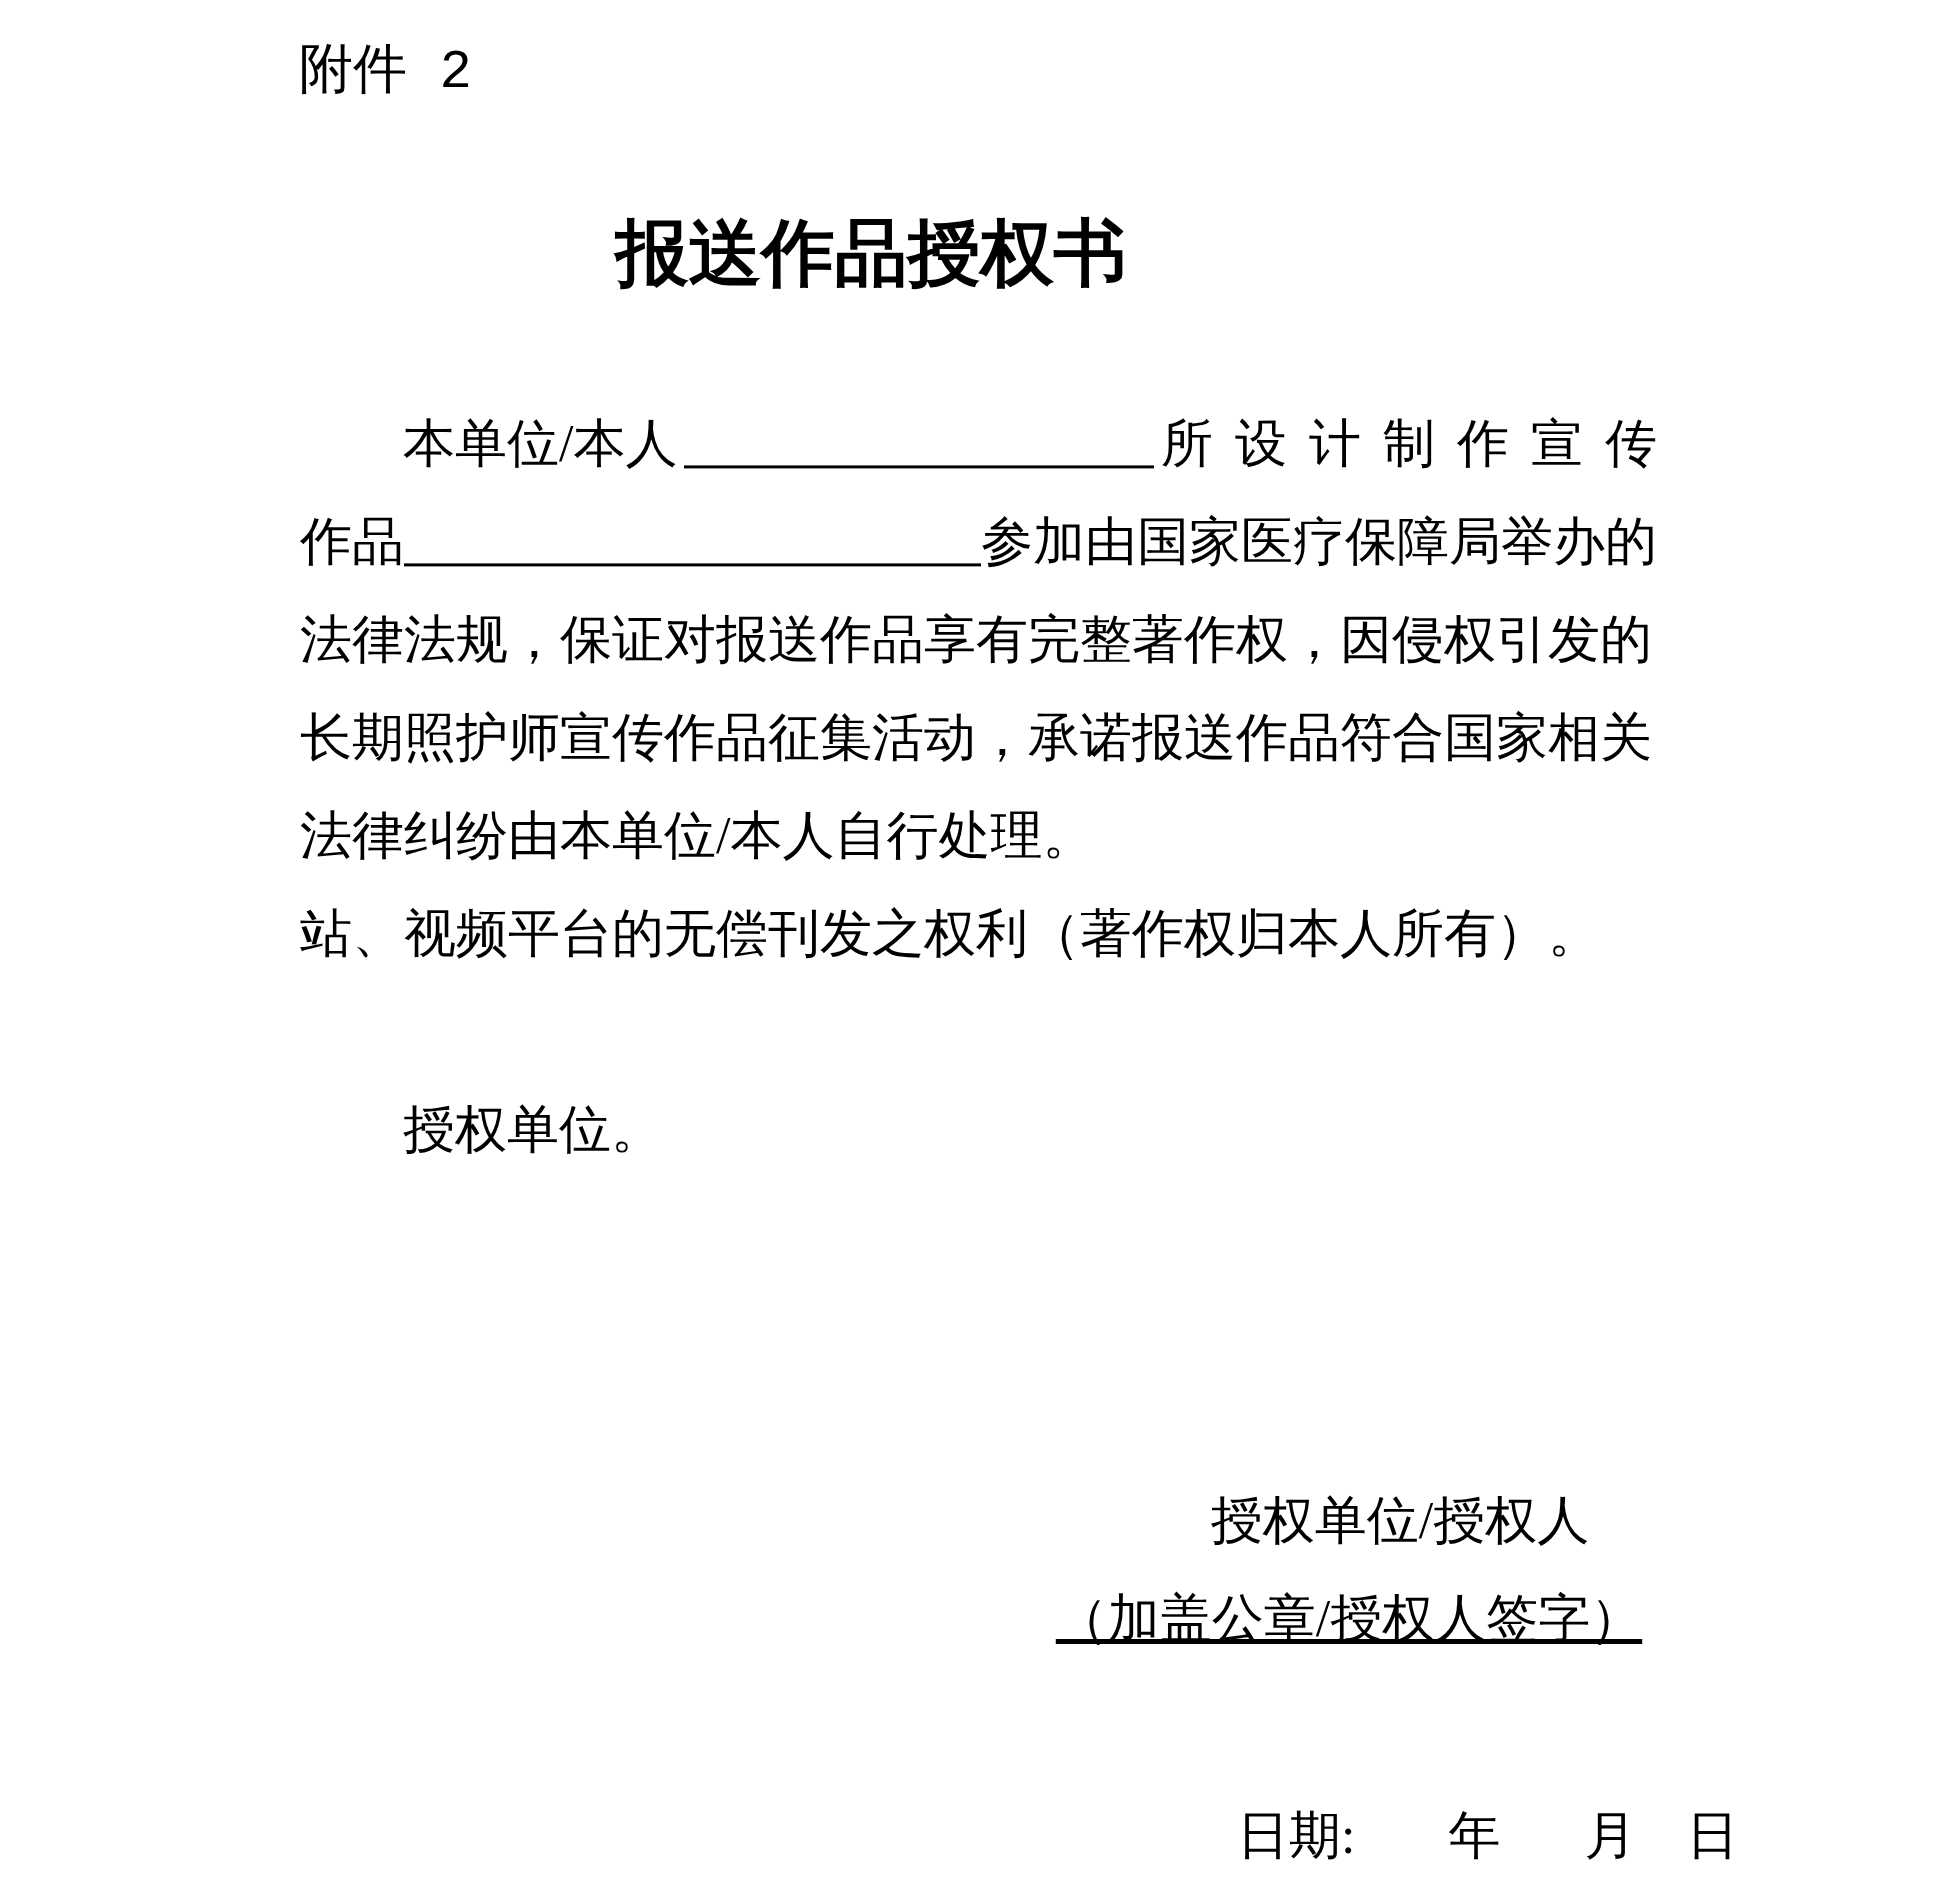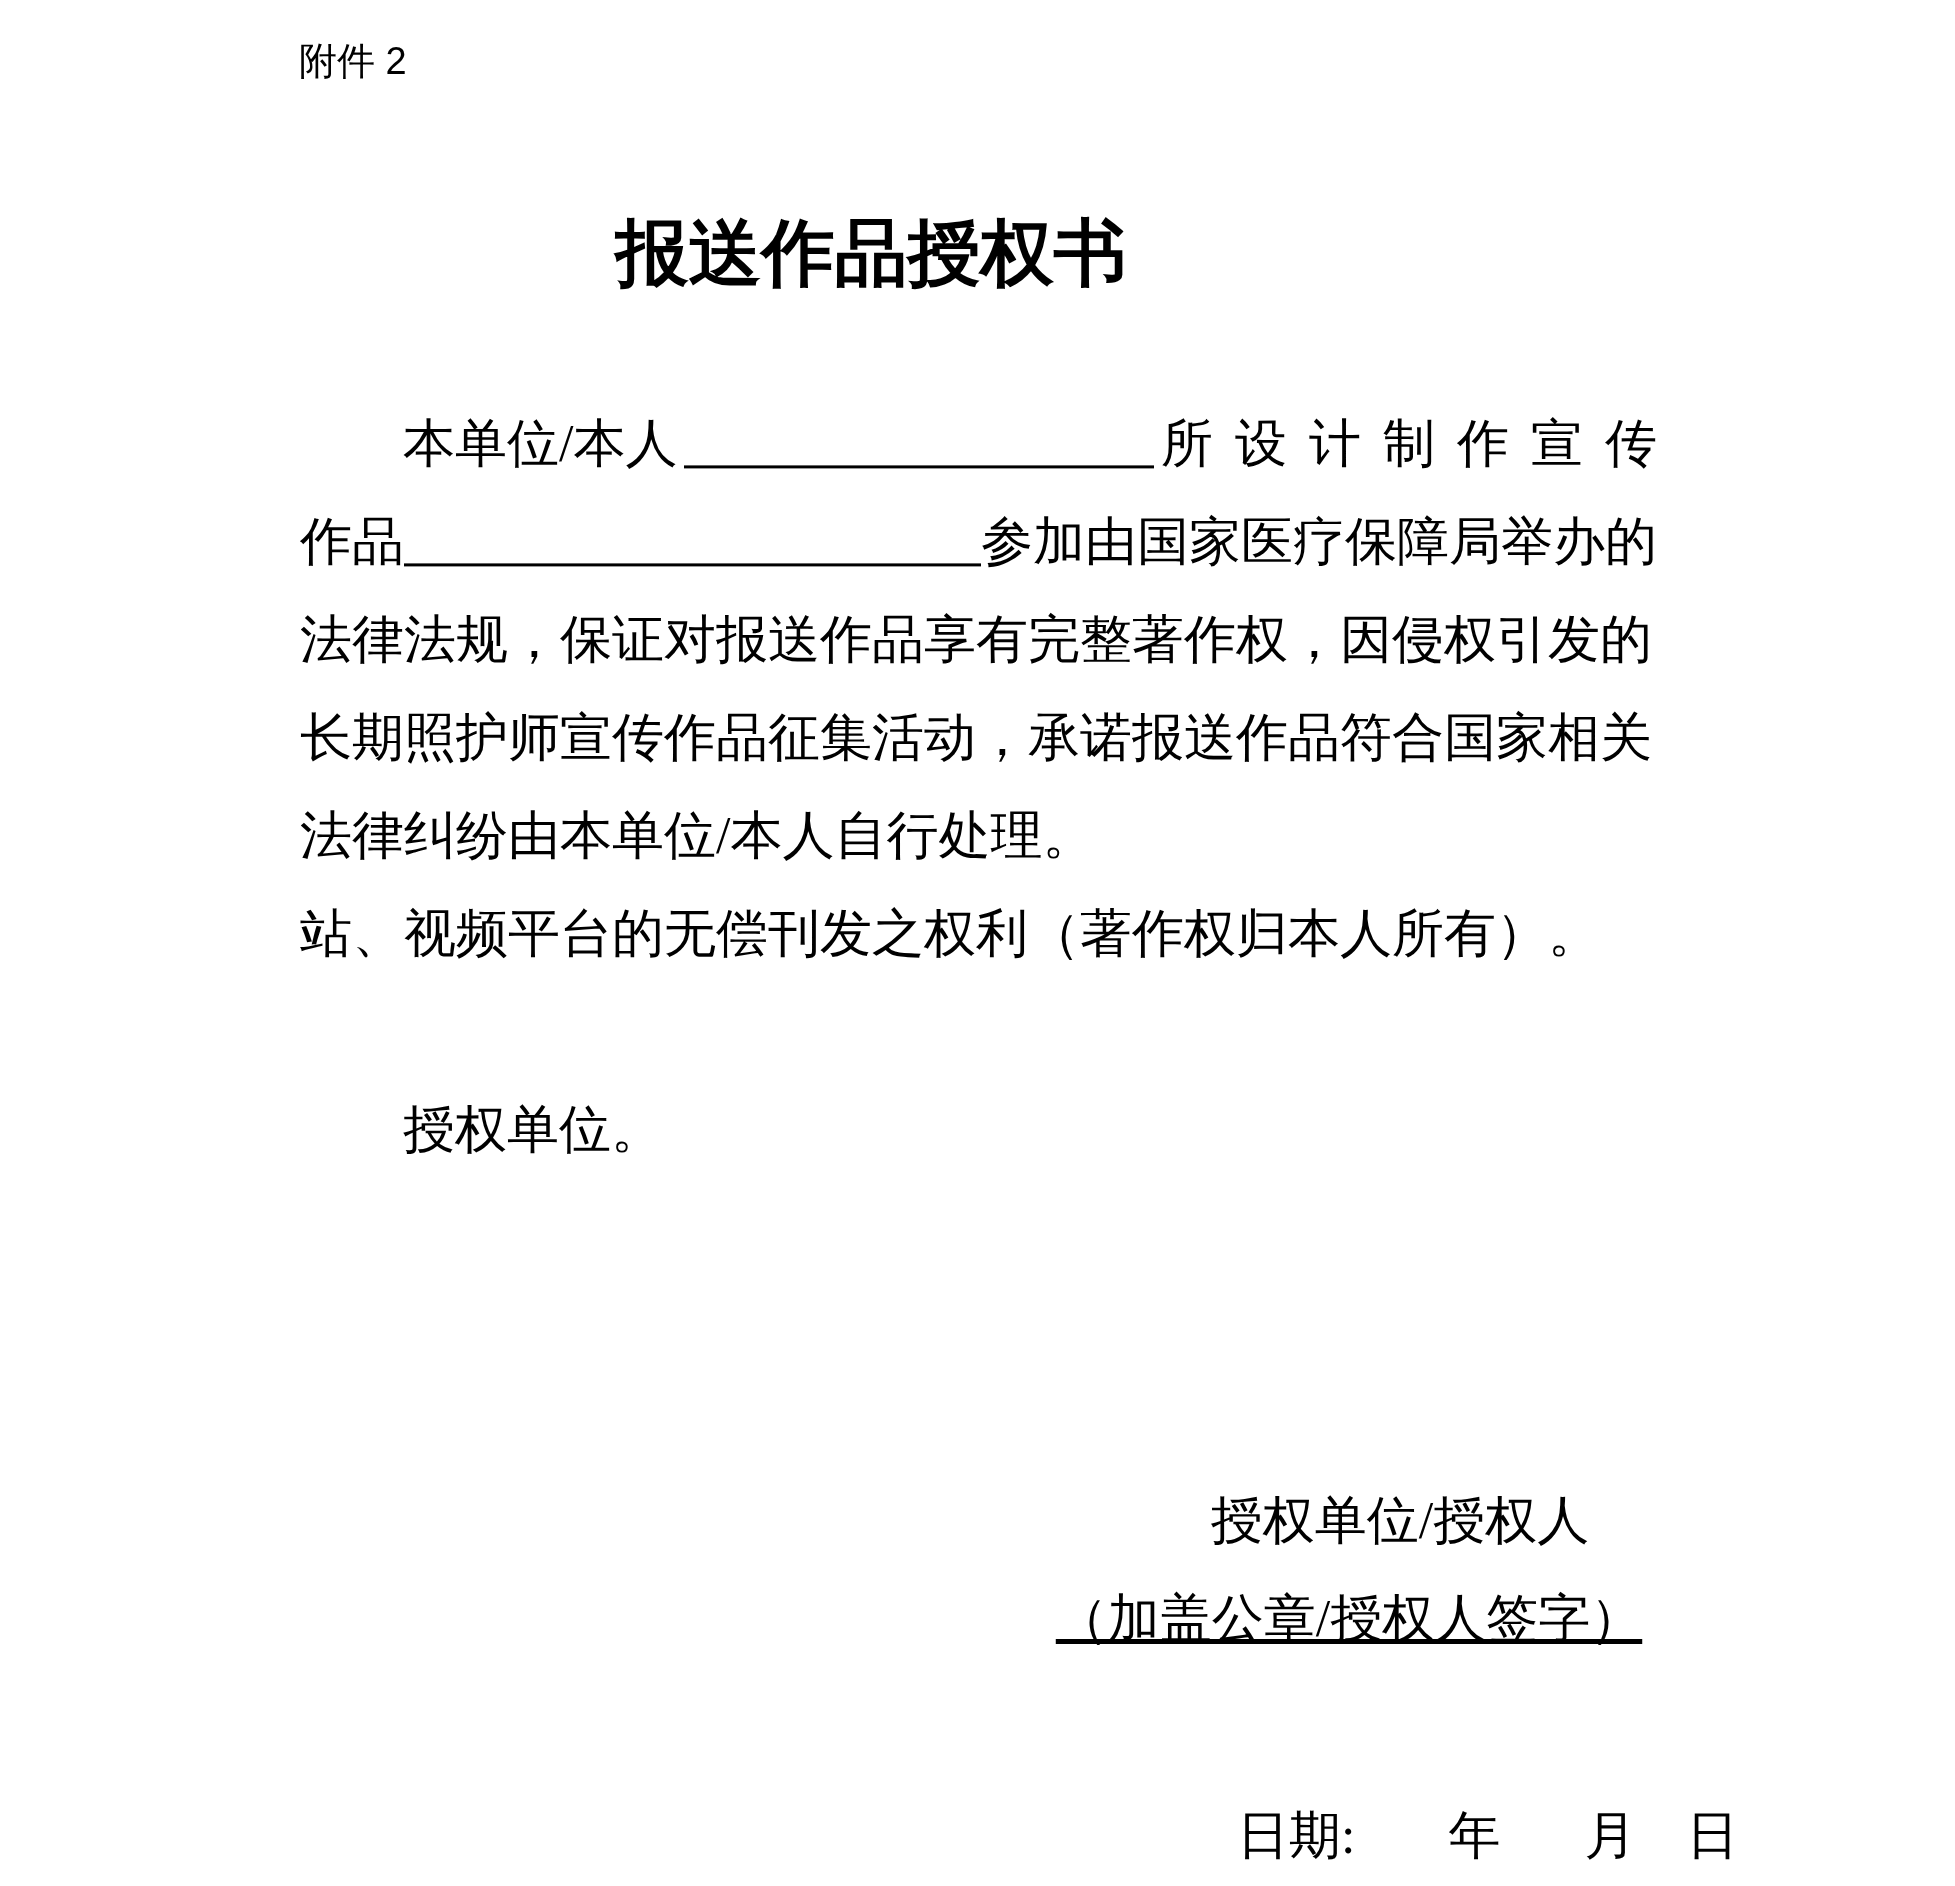--- a/index.html
+++ b/index.html
@@ -8,24 +8,24 @@
     width:1955px;
     height:1886px;
     background:#ffffff;
     color:#000000;
     font-family:"Liberation Serif", serif;
     overflow:hidden;
   }
   .attachment{
     position:absolute;
     left:299px;
-    top:24px;
-    font-size:38px;
+    top:36px;
+    font-size:54px;
     line-height:74px;
-    font-family:Liberation Sans, sans-serif;
+    font-family:Liberation Mono, monospace;
     white-space:nowrap;
   }
   .title{
     position:absolute;
     left:0;
     top:203px;
     width:1742px;
     margin:0;
     text-align:center;
     font-size:73px;

